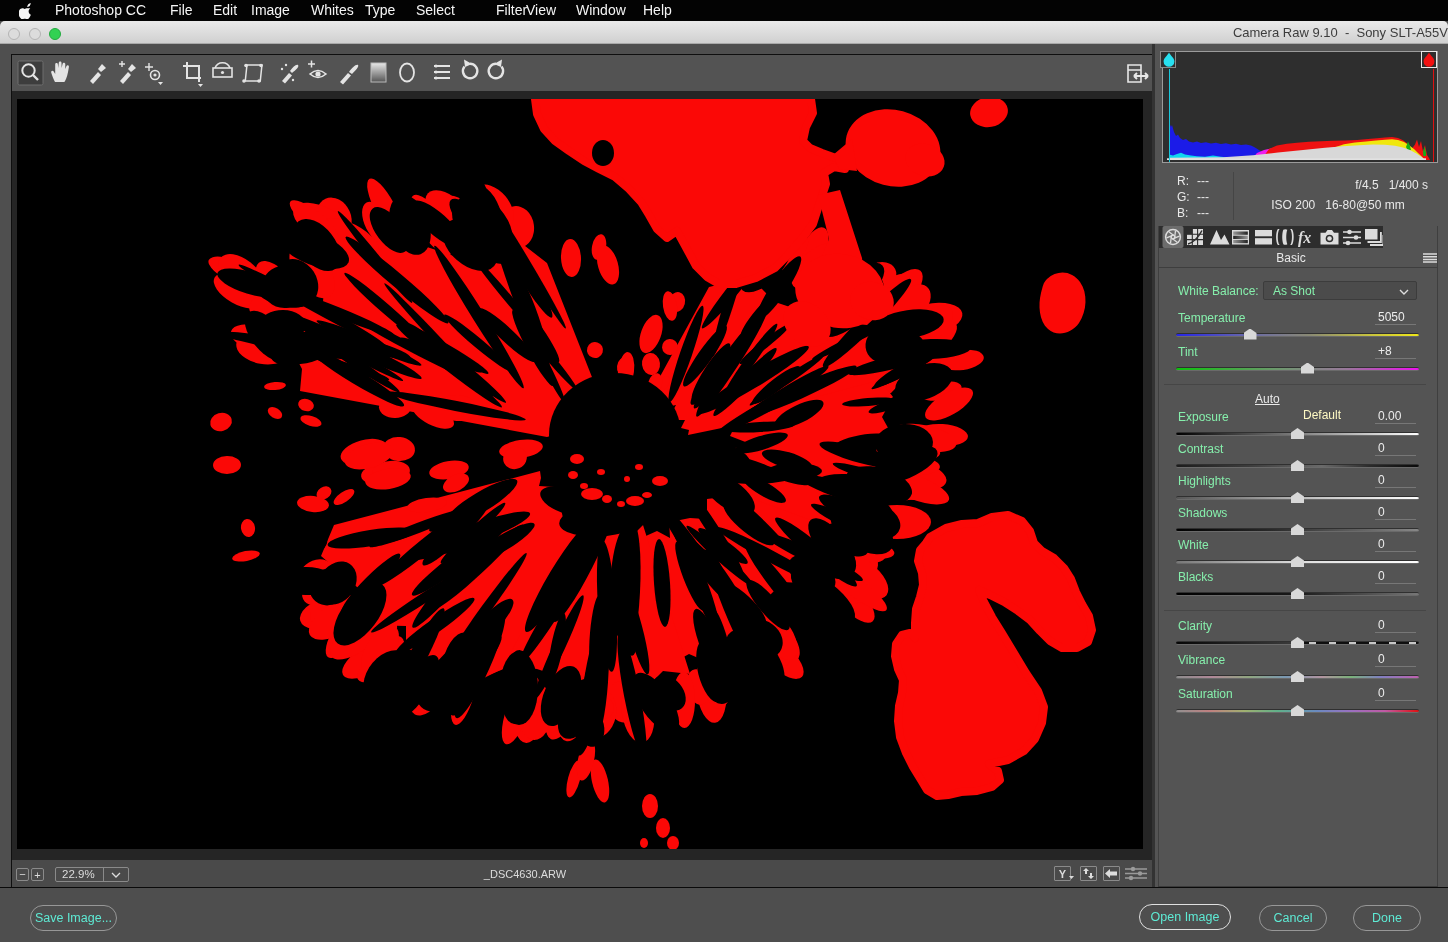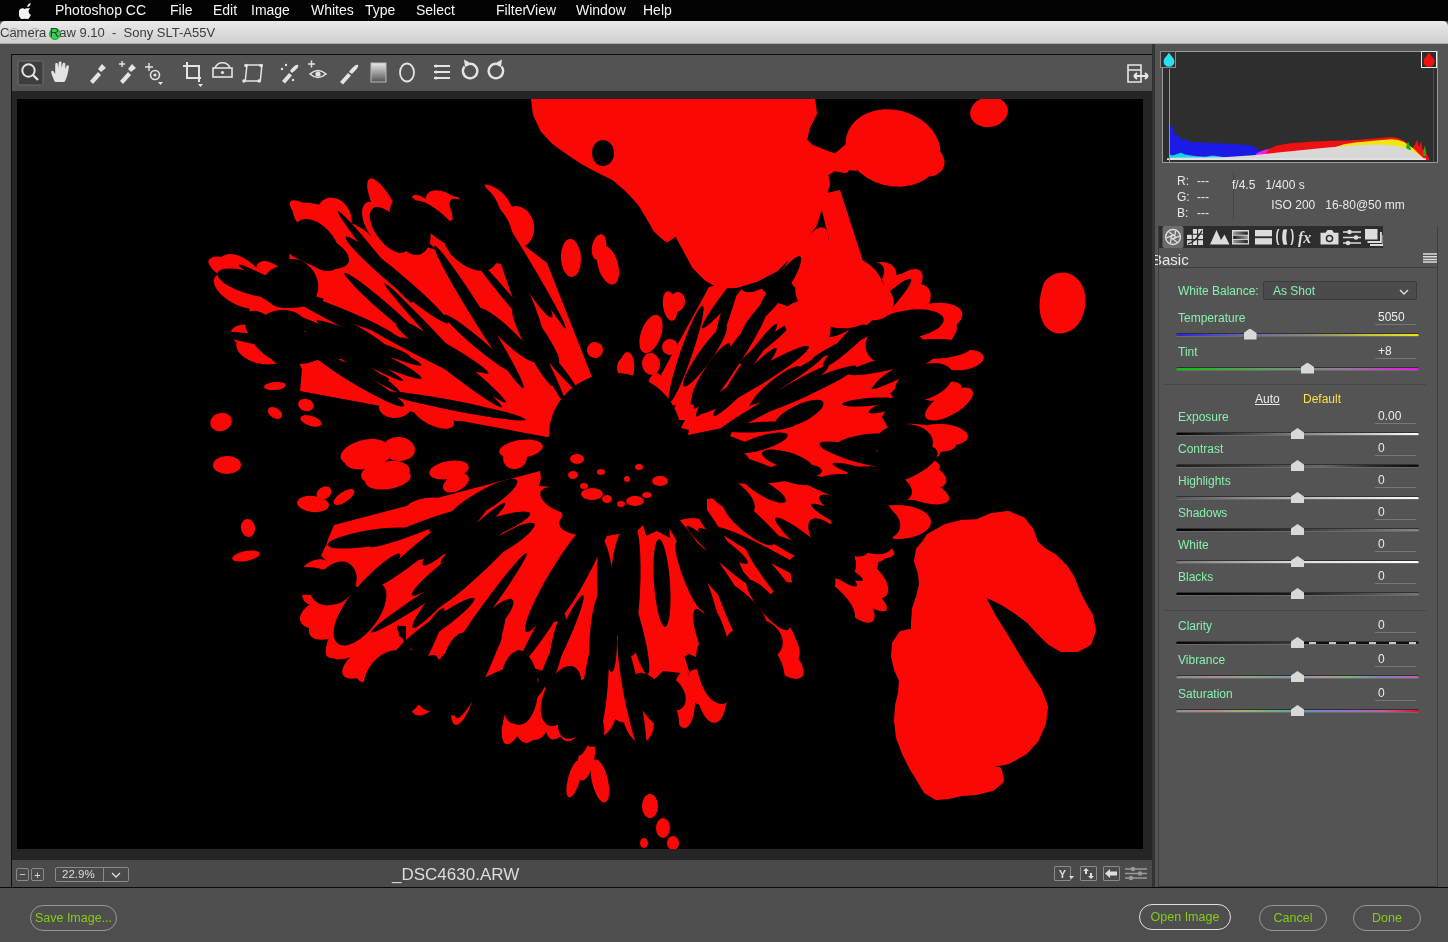--- a/index.html
+++ b/index.html
@@ -7,21 +7,21 @@
 #page{position:relative;width:1448px;height:942px}
 
 #menubar{left:0;top:0;width:1448px;height:21px;background:#030303;color:#f5f5f5;
  font-size:14px;line-height:21px}
 #menubar span{position:absolute;top:0}
 
 #titlebar{left:0;top:21px;width:1448px;height:23px;
  background:linear-gradient(#eaeaea,#d0d0d0);border-radius:5px 5px 0 0;
  border-bottom:1px solid #a9a9a9}
 #titlebar .tl{position:absolute;top:6.5px;width:12px;height:12px;border-radius:50%}
-#title-text{position:absolute;top:0;left:0;width:100%;text-align:left;
+#title-text{position:absolute;top:0;left:0;width:100%;text-align:right;
  font-size:13px;line-height:23px;color:#3c3c3c}
 
 #toolbar{left:11px;top:54px;width:1141px;height:37px;background:#535353;
  border-top:1px solid #0f0f0f;border-left:1px solid #0f0f0f}
 
 #frame{left:11px;top:91px;width:1141px;height:769px;background:#252525;
  border-left:1px solid #0f0f0f}
 #image{left:17px;top:99px;width:1126px;height:750px;background:#000}
 
 #status{left:11px;top:860px;width:1141px;height:27px;background:#4a4a4a;
@@ -39,21 +39,21 @@
  border-top:1px solid #303030;border-bottom:1px solid #6a6a6a}
 .thumb{position:absolute;width:13px;height:11px;background:#d8d8d8;
  clip-path:polygon(50% 0,100% 42%,100% 100%,0 100%,0 42%);
  filter:drop-shadow(0 1px 1px rgba(0,0,0,.5))}
 .vline{position:absolute;width:41px;border-bottom:1px solid #777;height:15px;
  color:#ececec;font-size:12px;padding-left:3px}
 .plabel{position:absolute;color:#86efac;font-size:12px;white-space:nowrap}
 
 #bottombar{left:0;top:888px;width:1448px;height:54px;background:#4e4e4e}
 .pill{position:absolute;border:1px solid #979797;border-radius:13px;height:26px;
- color:#84cc16;font-size:12.5px;text-align:center;line-height:24px}
+ color:#5eead4;font-size:12.5px;text-align:center;line-height:24px}
 </style></head><body>
 <div id="page">
 <div id="menubar" class="abs">
       <svg class="abs" style="left:19px;top:3px" width="13" height="16" viewBox="0 0 13 16">
         <path fill="#f5f5f5" d="M8.2,3.9 c0.1,-1 0.5,-1.9 1.1,-2.6 C9.9,0.6 10.9,0.1 11.7,0 c0.1,1 -0.3,2 -0.9,2.8 C10.2,3.6 9.2,4.1 8.2,3.9 Z M11.3,5.6 c-1.7,1 -2.2,3.2 -1,4.9 c0.4,0.6 0.9,1 1.6,1.3 c-0.4,1.1 -0.9,2 -1.6,2.9 c-0.6,0.8 -1.3,1.6 -2.2,1.6 c-0.9,0 -1.3,-0.6 -2.4,-0.6 c-1.1,0 -1.5,0.6 -2.4,0.6 c-1,0 -1.7,-0.9 -2.3,-1.7 C-0.3,12.8 -0.9,9.3 0.4,7.1 c0.7,-1.1 1.8,-1.8 3,-1.8 c0.9,0 1.7,0.6 2.3,0.6 c0.6,0 1.6,-0.7 2.8,-0.6 C9.5,5.3 10.5,5.1 11.3,5.6 Z"></path>
       </svg>
       <span style="left:55px;font-weight:400">Photoshop CC</span>
       <span style="left:170px">File</span>
       <span style="left:213px">Edit</span>
       <span style="left:251px">Image</span>
@@ -542,21 +542,21 @@
     </div>
 <div id="status" class="abs">
       <div class="sbox" style="left:4px;top:8px;width:13px;height:13px;line-height:11px;text-align:center;font-size:11px">−</div>
       <div class="sbox" style="left:19px;top:8px;width:13px;height:13px;line-height:12px;text-align:center;font-size:11px">+</div>
       <div class="sbox" style="left:43px;top:7px;width:74px;height:15px"></div>
       <div class="abs" style="left:50px;top:7px;font-size:11.5px;line-height:15px">22.9%</div>
       <div class="abs" style="left:91px;top:7px;width:1px;height:15px;background:#8a8a8a"></div>
       <svg class="abs" style="left:99px;top:12px" width="10" height="6">
         <path d="M1,1 l4,4 l4,-4" stroke="#ddd" stroke-width="1.3" fill="none"></path>
       </svg>
-      <div class="abs" style="left:380px;top:7px;width:266px;font-size:17px;line-height:15px">_DSC4630.ARW</div>
+      <div class="abs" style="left:380px;top:7px;width:266px;text-align:center;font-size:11px;line-height:15px">_DSC4630.ARW</div>
       <div class="sbox" style="left:1042px;top:6px;width:17px;height:15px;border-radius:1px;text-align:center;font-size:11px;line-height:14px;font-weight:700">Y</div>
       <svg class="abs" style="left:1056px;top:16px" width="7" height="5">
         <path d="M1,0 l2.5,3 l2.5,-3" fill="#ddd"></path>
       </svg>
       <div class="sbox" style="left:1068px;top:6px;width:17px;height:15px;border-radius:1px"></div>
       <svg class="abs" style="left:1070px;top:8px" width="13" height="11">
         <path d="M4,0 l3,3 h-2 v3 h-2 v-3 h-2 z" fill="#ddd"></path>
         <path d="M9,11 l-3,-3 h2 v-3 h2 v3 h2 z" fill="#ddd"></path>
       </svg>
       <div class="sbox" style="left:1091px;top:6px;width:17px;height:15px;border-radius:1px"></div>
@@ -598,21 +598,21 @@
       </svg>
       <div class="abs" style="left:17px;top:25px;width:1px;height:93px;background:#19c8dc"></div>
       <div class="abs" style="left:281px;top:25px;width:1px;height:93px;background:#e01111"></div>
       <div class="txt" style="left:25px;top:130px">R:</div>
       <div class="txt" style="left:45px;top:130px">---</div>
       <div class="txt" style="left:25px;top:146px">G:</div>
       <div class="txt" style="left:45px;top:146px">---</div>
       <div class="txt" style="left:25px;top:162px">B:</div>
       <div class="txt" style="left:45px;top:162px">---</div>
       <div class="abs" style="left:81px;top:128px;width:1px;height:48px;background:#454545"></div>
-      <div class="txt" style="left:80px;top:134px;width:180px;text-align:left">f/4.5&nbsp;&nbsp;&nbsp;1/400 s</div>
+      <div class="txt" style="left:96px;top:134px;width:180px;text-align:right">f/4.5&nbsp;&nbsp;&nbsp;1/400 s</div>
       <div class="txt" style="left:96px;top:154px;width:180px;text-align:center">ISO 200&nbsp;&nbsp;&nbsp;16-80@50 mm</div>
       <div id="tabstrip">
         <svg width="224" height="22" viewBox="0 0 224 22" style="display:block">
           <rect x="3.5" y="0" width="21" height="22" rx="2" fill="#6c6c6c"></rect>
           <g transform="translate(14,11)">
             <circle r="7.4" fill="none" stroke="#dcdcdc" stroke-width="1.5"></circle>
             <g stroke="#dcdcdc" stroke-width="1.3">
               <line x1="6.5" y1="-0.9" x2="-1.0" y2="2.2"></line>
               <line x1="4.1" y1="5.2" x2="-2.4" y2="0.2"></line>
               <line x1="-2.5" y1="6.1" x2="-1.4" y2="-2.0"></line>
@@ -669,21 +669,21 @@
               <stop offset="0" stop-color="#999"></stop>
               <stop offset="1" stop-color="#222"></stop>
             </linearGradient>
             <linearGradient id="tg2">
               <stop offset="0" stop-color="#222"></stop>
               <stop offset="1" stop-color="#999"></stop>
             </linearGradient>
           </defs>
         </svg>
       </div>
-      <div class="txt" style="left:0;top:207px;width:278px;font-size:15px">Basic</div>
+      <div class="txt" style="left:0;top:207px;width:278px;text-align:center;font-size:12px">Basic</div>
       <svg class="abs" style="left:271px;top:209px" width="14" height="10">
         <g stroke="#dcdcdc" stroke-width="1.5">
           <path d="M0,1 h14 M0,3.7 h14 M0,6.4 h14 M0,9.1 h14"></path>
         </g>
       </svg>
       <div class="abs" style="left:6px;top:222.5px;width:280px;height:1px;background:#3e3e3e"></div>
       <div class="plabel" style="left:26px;top:240px">White Balance:</div>
       <div class="abs" style="left:111px;top:237px;width:154px;height:19px;background:#4b4b4b;border:1px solid #3c3c3c;border-radius:2px">
         <div class="plabel" style="left:9px;top:2px">As Shot</div>
         <svg class="abs" style="right:7px;top:7px" width="10" height="6">
@@ -693,21 +693,21 @@
       <div class="plabel" style="left:26px;top:266.5px">Temperature</div>
       <div class="vline" style="left:223px;top:265.5px">5050</div>
       <div class="slider" style="top:288.5px;background:linear-gradient(90deg,#2525e8,#6a6aa8 30%,#8a8a74 55%,#c8c33e 80%,#efe718)"></div>
       <div class="thumb" style="left:91.5px;top:284.5px"></div>
       <div class="plabel" style="left:26px;top:300.5px">Tint</div>
       <div class="vline" style="left:223px;top:299.5px">+8</div>
       <div class="slider" style="top:322.5px;background:linear-gradient(90deg,#0cc20c,#6a9a6a 40%,#98789a 70%,#ef10ef)"></div>
       <div class="thumb" style="left:149.0px;top:318.5px"></div>
       <div class="abs" style="left:12px;top:339.5px;width:262px;height:1px;background:#464646"></div>
       <div class="txt" style="left:103px;top:348px;text-decoration:underline">Auto</div>
-      <div class="txt" style="left:151px;top:348px;color:#fde047;">Default</div>
+      <div class="txt" style="left:151px;top:364px;color:#fef9c3;">Default</div>
       <div class="plabel" style="left:26px;top:366px">Exposure</div>
       <div class="vline" style="left:223px;top:365px">0.00</div>
       <div class="slider" style="top:388px;background:linear-gradient(90deg,#000,#fff)"></div>
       <div class="thumb" style="left:139.0px;top:384px"></div>
       <div class="plabel" style="left:26px;top:398px">Contrast</div>
       <div class="vline" style="left:223px;top:397px">0</div>
       <div class="slider" style="top:420px;background:linear-gradient(90deg,#1c1c1c,#3c3c3c 30%,#6a6a6a 60%,#2a2a2a 80%,#0a0a0a)"></div>
       <div class="thumb" style="left:139.0px;top:416px"></div>
       <div class="plabel" style="left:26px;top:430px">Highlights</div>
       <div class="vline" style="left:223px;top:429px">0</div>

